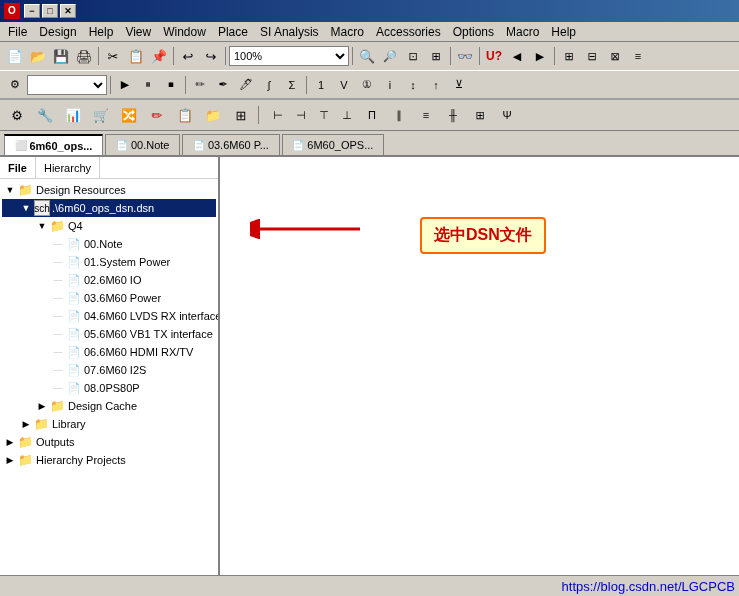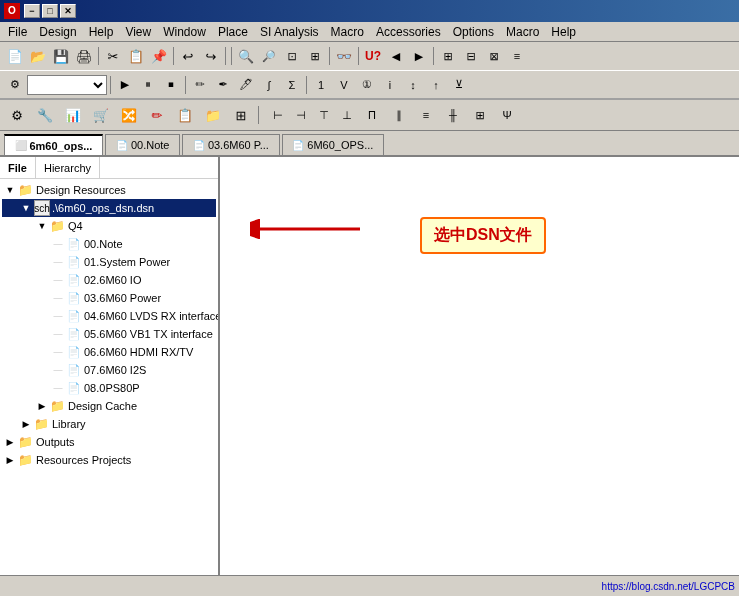--- a/index.html
+++ b/index.html
@@ -238,21 +238,21 @@
       background: #d4d0c8;
       border-top: 1px solid #808080;
       display: flex;
       align-items: center;
       padding: 0 4px;
       font-size: 11px;
       justify-content: space-between;
     }
     .status-url {
       color: #0000cc;
-      font-size: 10px;
+      font-size: 13px;
     }
 
     .tb-icon { font-size: 13px; }
   </style>
 </head>
 <body>
 
 <div class="title-bar">
   <span class="title-bar-icon">O</span>
   <div class="title-bar-buttons">
@@ -302,20 +302,25 @@
         <span class="tb-icon">📌</span>
       </div>
     <div class="tb-separator"></div>
     <div class="tb-btn">
         <span style="font-size:13px">↩</span>
       </div>
     <div class="tb-btn">
         <span style="font-size:13px">↪</span>
       </div>
     <div class="tb-separator"></div>
+    <select class="tb-combo">
+      <option>100%</option>
+      <option>50%</option>
+      <option>200%</option>
+    </select>
     <div class="tb-separator"></div>
     <div class="tb-btn">
         <span style="font-size:13px">🔍</span>
       </div>
     <div class="tb-btn">
         <span style="font-size:11px">🔎</span>
       </div>
     <div class="tb-btn">
         <span style="font-size:11px">⊡</span>
       </div>
@@ -624,21 +629,21 @@
 
       <div class="tree-item">
         <span class="tree-expander">▶</span>
         <span class="tree-icon" style="color:#f4c430;">📁</span>
         <span class="tree-label">Outputs</span>
       </div>
 
       <div class="tree-item">
         <span class="tree-expander">▶</span>
         <span class="tree-icon" style="color:#f4c430;">📁</span>
-        <span class="tree-label">Resources Projects</span>
+        <span class="tree-label">Hierarchy Projects</span>
       </div>
 
     </div>
   </div>
 
   <div class="canvas-area">
 
     <div style="position:absolute; top:62px; left:30px; z-index:10;">
       <svg width="120" height="20">
         <defs>

